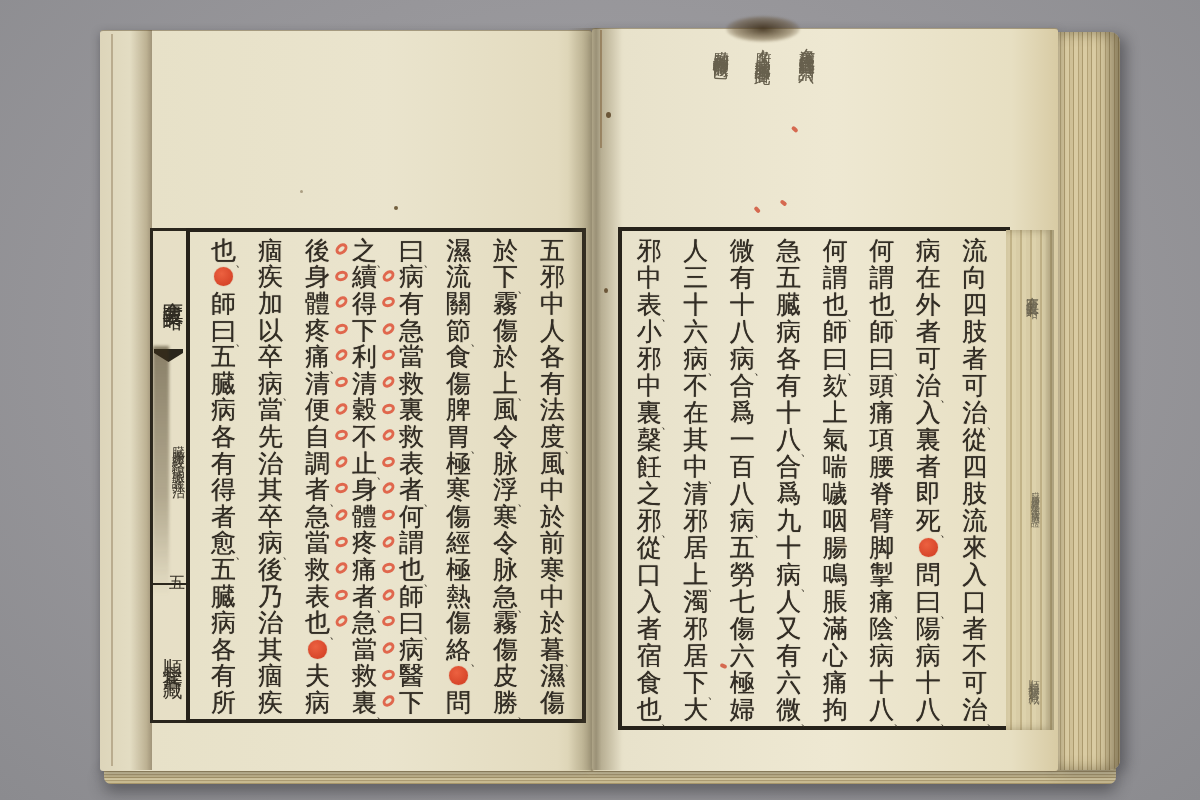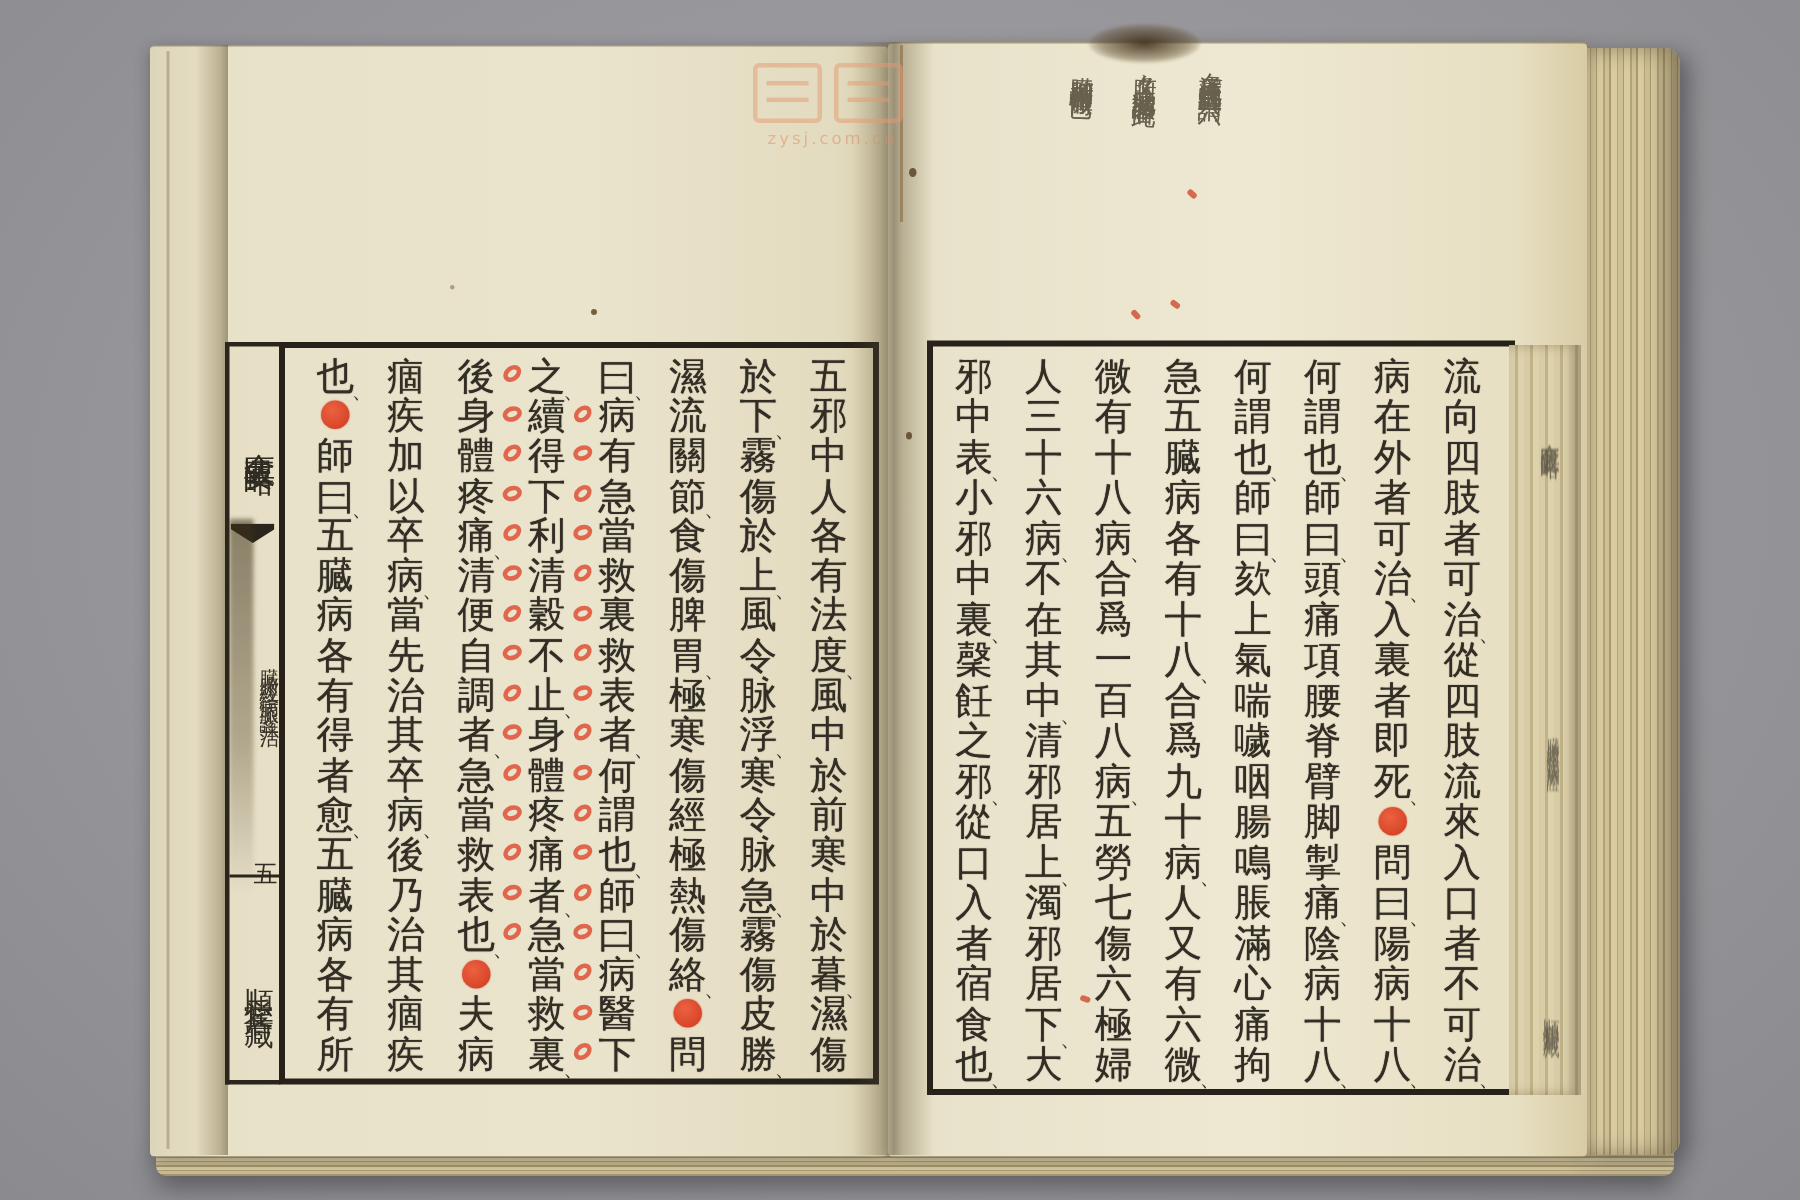--- a/index.html
+++ b/index.html
@@ -498,31 +498,20 @@
 
   <div class="abs annotation">
     <div class="hw hwA v">名護屋氏註解曰只謂六</div>
     <div class="hw hwB v">腑々々之病此謂微者此</div>
     <div class="hw hwC v">臓腑則稍輕微而已</div>
     <div class="rtick" style="left:98px;top:96px;transform:rotate(40deg);"></div>
     <div class="rtick" style="left:90px;top:170px;transform:rotate(35deg);"></div>
     <div class="rtick" style="left:64px;top:178px;transform:rotate(45deg);"></div>
   </div>
 
-  <div class="abs watermark">
-    <div class="wm-glyph wm-g1">
-        <div class="s1"></div>
-        <div class="s2"></div>
-      </div>
-    <div class="wm-glyph wm-g2">
-        <div class="s1"></div>
-        <div class="s2"></div>
-      </div>
-    <div class="wm-url">zysj.com.cn</div>
-  </div>
 
   <div class="abs stain-top"></div>
   <div class="abs speck" style="left:394px;top:206px;width:4px;height:4px;background:#73603f;"></div>
   <div class="abs speck" style="left:300px;top:190px;width:3px;height:3px;background:rgba(122,104,72,.55);"></div>
   <div class="abs speck" style="left:606px;top:112px;width:5px;height:6px;background:#6b5638;"></div>
   <div class="abs speck" style="left:604px;top:288px;width:4px;height:5px;background:#6b5638;"></div>
   <div class="abs speck" style="left:840px;top:542px;width:6px;height:5px;background:rgba(160,130,90,.35);"></div>
   <div class="abs rtick" style="left:720px;top:664px;transform:rotate(20deg);"></div>
 
 </div>

